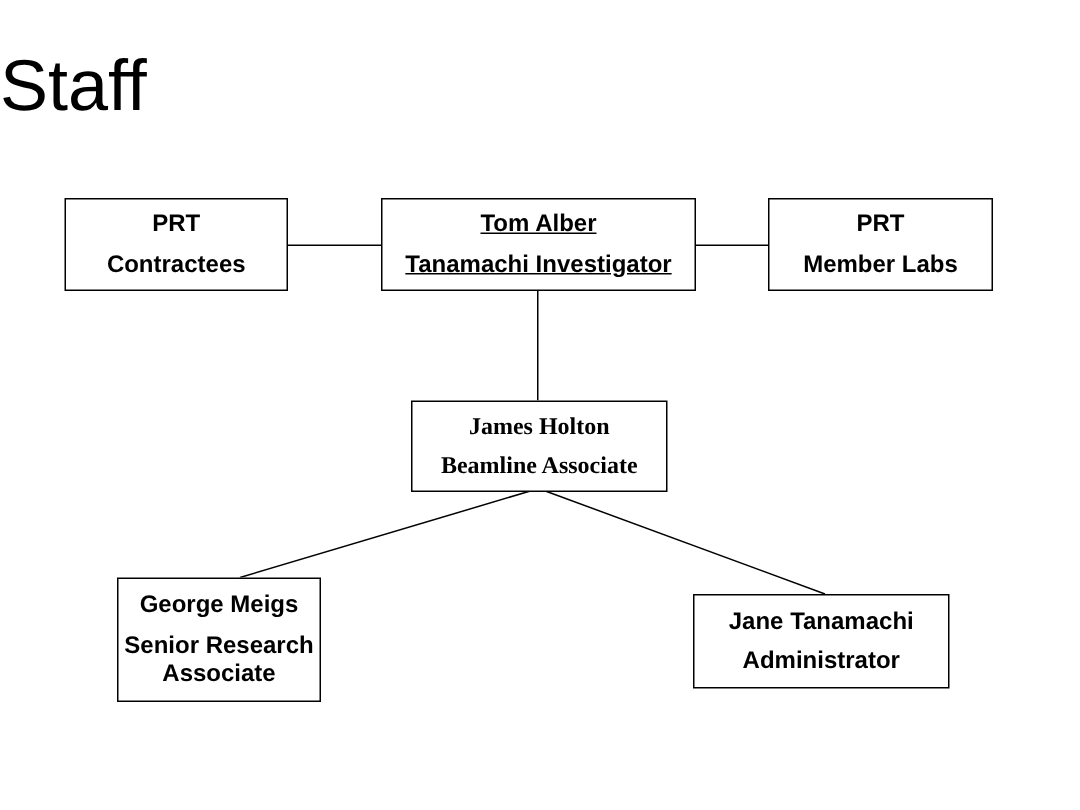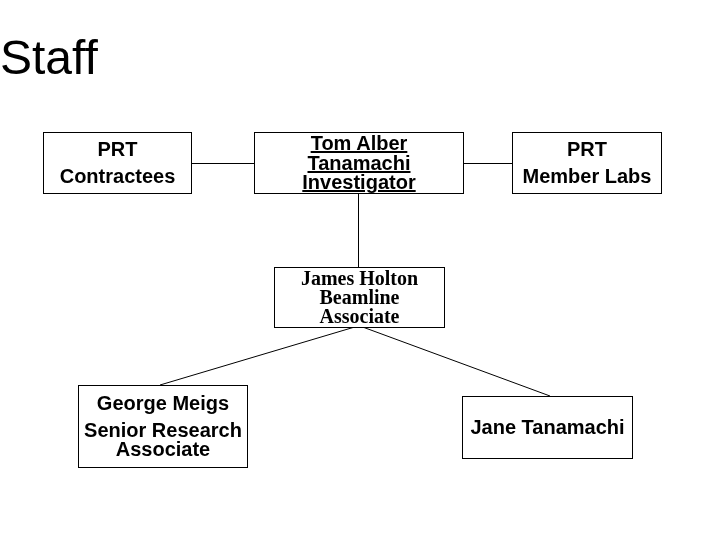--- a/index.html
+++ b/index.html
@@ -38,34 +38,34 @@
   .node {
     position: absolute;
     box-sizing: border-box;
     border: 1px solid #000000;
     background: #ffffff;
     display: flex;
     flex-direction: column;
     justify-content: space-evenly;
     align-items: center;
     text-align: center;
-    font-size: 20px;
+    font-size: 16px;
     font-weight: 700;
     line-height: 19px;
   }
   .node .node-line {
     width: 100%;
     padding: 0 3px;
     box-sizing: border-box;
   }
   #node-prt-contractees   { left: 43px;  top: 132px; width: 149px; height: 62px; }
   #node-principal-investigator { left: 254px; top: 132px; width: 210px; height: 62px; text-decoration: underline; }
   #node-prt-member-labs   { left: 512px; top: 132px; width: 150px; height: 62px; }
   #node-beamline-director { left: 274px; top: 267px; width: 171px; height: 61px; font-family: Liberation Serif, serif; }
-  #node-senior-research-associate { left: 78px;  top: 385px; width: 170px; height: 83px; }
+  #node-senior-research-associate { left: 78px;  top: 385px; width: 136px; height: 83px; }
   #node-administrator     { left: 462px; top: 396px; width: 171px; height: 63px; }
 </style>
 </head>
 <body>
 
 <div class="slide">
 
   <h1 class="slide-title">Staff</h1>
 
   <svg class="connectors" viewBox="0 0 720 540" xmlns="http://www.w3.org/2000/svg">
@@ -97,15 +97,16 @@
     <div class="node-line">Beamline Associate</div>
   </div>
 
   <div class="node" id="node-senior-research-associate">
     <div class="node-line">George Meigs</div>
     <div class="node-line">Senior Research Associate</div>
   </div>
 
   <div class="node" id="node-administrator">
     <div class="node-line">Jane Tanamachi</div>
+    <div class="node-line">Administrator</div>
   </div>
 
 </div>
 
 </body></html>

